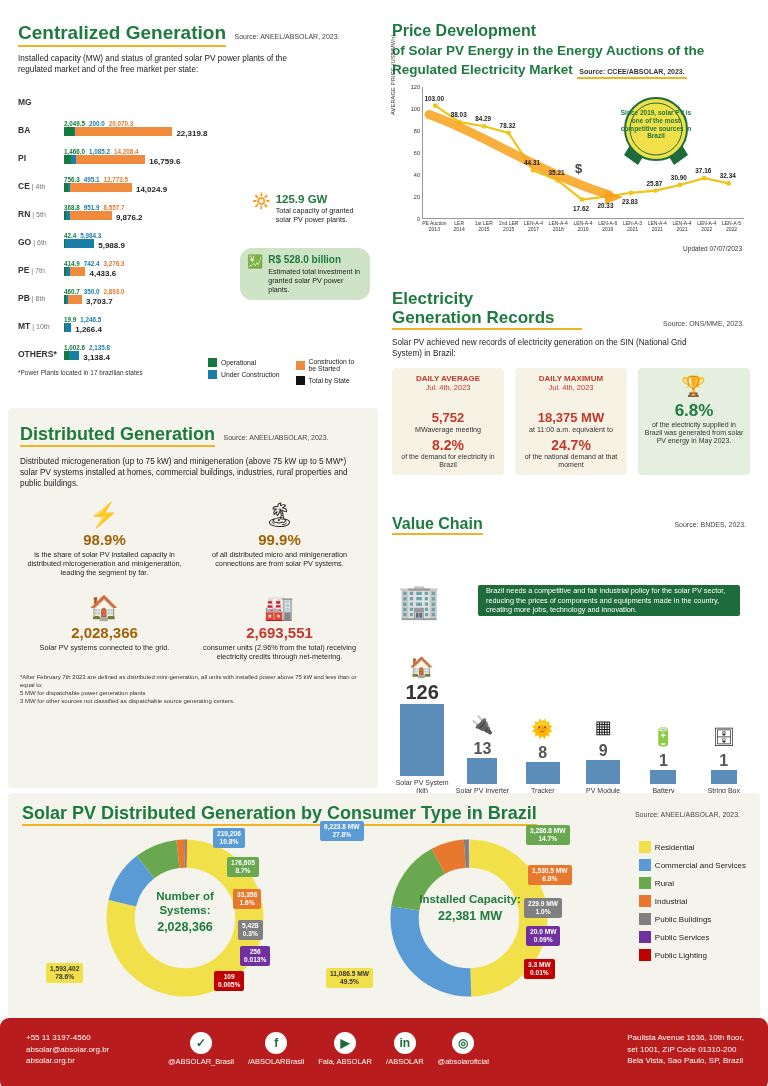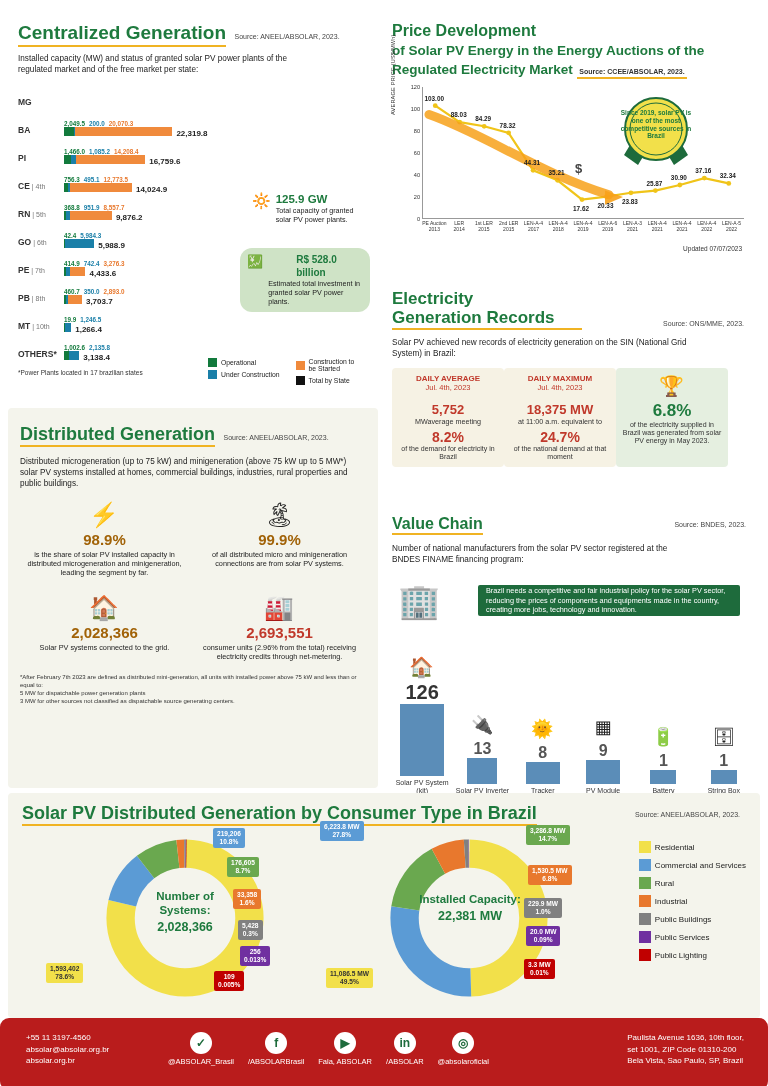--- a/index.html
+++ b/index.html
@@ -38,21 +38,21 @@
   .bar .s-cs { background: #f08a3c; }
   .bar-total { position: absolute; font-size: 8px; font-weight: bold; color: #222; bottom: 1px; }
   .footnote { font-size: 6.5px; color: #333; margin-top: 6px; }
 
   .legend-cg { position: absolute; left: 208px; top: 358px; font-size: 6.8px; }
   .legend-cg .lrow { display: flex; align-items: center; margin-bottom: 3px; gap: 4px;}
   .legend-cg .sw { width: 9px; height: 9px; display: inline-block; }
 
   .callout { position: absolute; width: 112px; font-size: 7.2px; line-height: 1.25; }
   .callout .big { font-weight: bold; font-size: 11.5px; color: #1e7a3e; }
-  .callout.green2 .big { color: #1e7a3e; margin-left: 28px; }
+  .callout.green2 .big { color: #1e7a3e; }
 
   
   #price { left: 392px; top: 22px; width: 360px; height: 270px; }
   #price h2 { font-size: 16px; color: #1e7a3e; line-height: 1.18; }
   #price h2 .l2 { color: #1e7a3e; }
   .price-src { display:inline-block; font-size: 7px; background: transparent; color:#333; border-bottom: 2px solid #f0b323; padding: 0 2px 1px 2px;}
   .chart-box { position: relative; margin-top: 8px; height: 170px; width: 352px;}
   .y-axis-label { position: absolute; left: -2px; top: 28px; transform: rotate(-90deg); transform-origin: left top; font-size: 5.6px; letter-spacing: 0.2px; color:#333; white-space: nowrap;}
   .axis-ticks { position: absolute; left: 6px; top: 0; width: 22px; height: 132px; font-size: 5.6px; color: #333;}
   .axis-ticks div { position: absolute; right: 0; }
@@ -62,25 +62,25 @@
   .pt-label { position: absolute; font-size: 6.4px; font-weight: bold; color: #222; transform: translate(-50%, 0); }
   .updated { position: absolute; right: 2px; top: 158px; font-size: 6.5px; color: #333; }
   .seal { position: absolute; right: 46px; top: 8px; width: 84px; height: 74px; }
   .seal-text { position: absolute; width: 80px; text-align: center; font-size: 6.5px; font-weight: bold; color: #1e7a3e; line-height: 1.2; top: 14px; left: 2px;}
 
   
   #records { left: 392px; top: 290px; width: 360px; height: 220px; }
   #records h2 { font-size: 17px; color: #1e7a3e; line-height: 1.1; display:inline-block;}
   #records .hr-underline { border-bottom: 2px solid #f0b323; width: 190px; margin-top: 1px;}
   #records .sub { font-size: 8.2px; margin-top: 8px; line-height: 1.3; width: 310px;}
-  .rec-cards { display: flex; gap: 0; margin-top: 8px; }
+  .rec-cards { display: flex; gap: 11px; margin-top: 8px; }
   .rec-card { background: #f6f2e4; border-radius: 4px; padding: 6px 5px; text-align: center; width: 112px; }
   .rec-card .t { font-size: 8px; font-weight: bold; color: #c0392b;}
   .rec-card .d { font-size: 7.5px; color: #c0392b; }
-  .rec-card .v { font-size: 13px; font-weight: bold; color: #c0392b; margin-top: 10px;}
+  .rec-card .v { font-size: 13px; font-weight: bold; color: #c0392b; margin-top: 18px;}
   .rec-card .u { font-size: 7.2px; color: #333; }
   .rec-card .pct { font-size: 14px; font-weight: bold; color: #c0392b; margin-top: 3px;}
   .rec-card .cap { font-size: 7px; color: #333; line-height: 1.2;}
   .rec-card.green { background: #e5efe0; }
 
   
   #distributed { left: 8px; top: 408px; width: 370px; height: 380px; background: #f4f4ec; border-radius: 4px; padding: 16px 14px 10px 12px;}
   #distributed h2 { font-size: 18px; color: #1e7a3e; display:inline-block; border-bottom: 2px solid #f0b323;}
   #distributed .sub { font-size: 8.2px; margin-top: 9px; line-height: 1.35; }
   .dg-grid { display: grid; grid-template-columns: 1fr 1fr; gap: 4px 6px; margin-top: 10px; }
@@ -499,21 +499,20 @@
     <div class="dg-foot" id="dg-foot">
         <div>*After February 7th 2023 are defined as distributed mini-generation, all units with installed power above 75 kW and less than or equal to:</div>
         <div>5 MW for dispatchable power generation plants</div>
         <div>3 MW for other sources not classified as dispatchable source generating centers.</div>
       </div>
   </div>
 
   <div class="panel" id="valuechain">
     <h2>Value Chain</h2>
     <span class="src" style="position:absolute; right:8px; top:6px;">Source: BNDES, 2023.</span>
-    <div class="sub">Number of national manufacturers from the solar PV sector registered at the BNDES FINAME financing program:</div>
 
     <div style="position:absolute; left:6px; top:66px; font-size:34px;">🏢</div>
     <div class="vc-quote">Brazil needs a competitive and fair industrial policy for the solar PV sector, reducing the prices of components and equipments made in the country, creating more jobs, technology and innovation.</div>
 
     <div class="vc-items" id="vc-items">
         <div class="vc-item" style="flex: 1 1 0%;">
           <div style="font-size:20px;height:26px;">🏠</div>
           <div class="n big">126</div>
           <div class="vc-bar" style="width:44px;height:72px;"></div>
           <div class="cap">Solar PV System (kit)</div>

